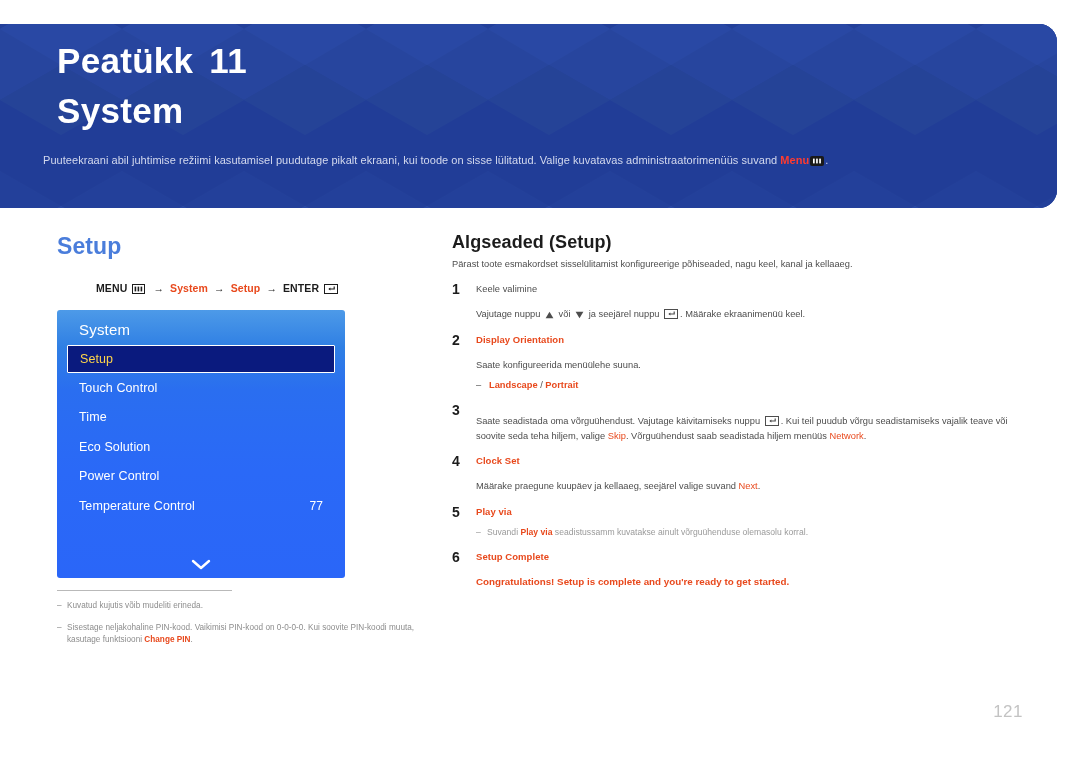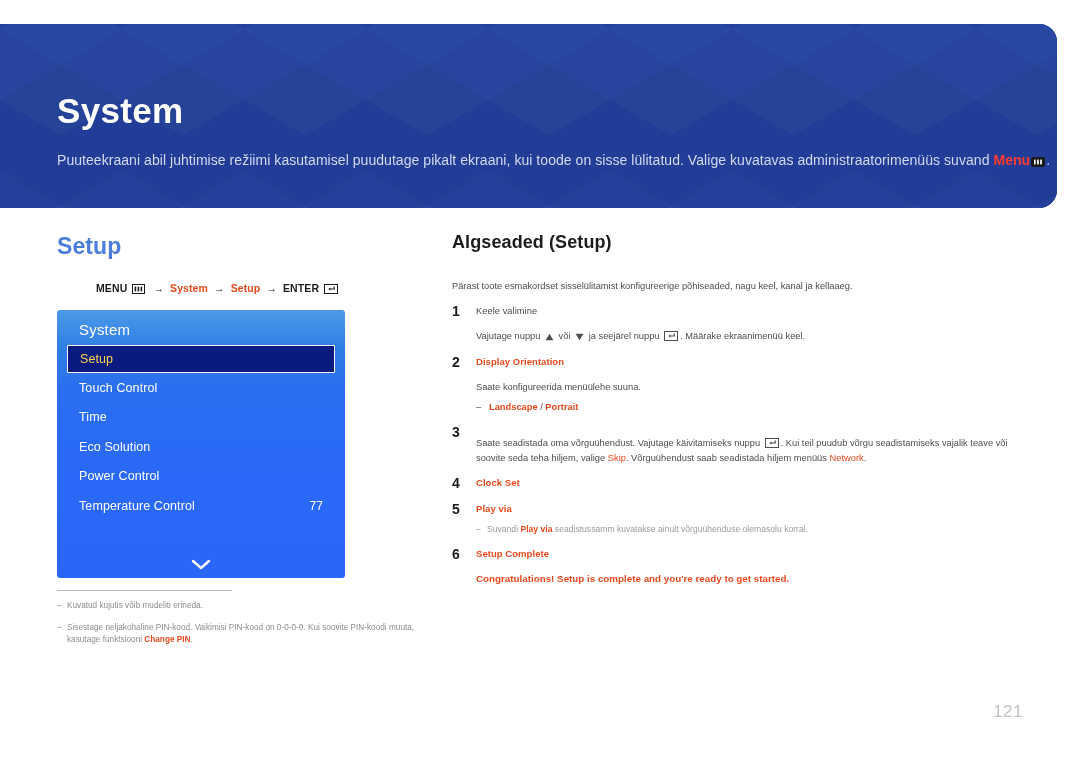--- a/index.html
+++ b/index.html
@@ -52,23 +52,23 @@
     left: 57px;
     top: 67px;
     font-size: 35px;
     font-weight: bold;
     color: #ffffff;
     letter-spacing: 0.3px;
     white-space: nowrap;
   }
   .banner-sub {
     position: absolute;
-    left: 57px;
+    left: 43px;
     top: 130px;
-    font-size: 14px;
+    font-size: 11px;
     color: #d3d9ee;
     letter-spacing: 0.05px;
     white-space: nowrap;
     line-height: 12px;
   }
   .banner-sub .kw { color: #ff3b2f; font-weight: bold; }
 
   
   .keyicon {
     display: inline-block;
@@ -188,21 +188,21 @@
     top: 232px;
     width: 570px;
   }
   .r-title {
     font-size: 18px;
     font-weight: bold;
     color: #1c1c1c;
     letter-spacing: 0.1px;
   }
   .r-intro {
-    margin-top: 26px;
+    margin-top: 4px;
     font-size: 9.3px;
     color: #4d4d4d;
     line-height: 14px;
   }
 
   .step {
     display: flex;
     margin-top: 11px;
   }
   .step-num {
@@ -274,20 +274,23 @@
           <polygon points="61,0 122,35 122,106 61,141 0,106 0,35" fill="#28469f"></polygon>
           <polygon points="61,0 122,35 61,71 0,35" fill="#2a4aa6"></polygon>
           <polygon points="61,71 122,106 122,177 61,212 0,177 0,106" fill="#213d96"></polygon>
           <polygon points="61,71 122,106 61,141 0,106" fill="#254497"></polygon>
         </pattern>
       </defs>
       <rect width="1057" height="184" fill="#23409a"></rect>
       <rect width="1057" height="184" fill="url(#hexpat)" opacity="0.85"></rect>
     </svg>
 
+    <div class="banner-title-chapter">
+      <span>Peatükk</span><span class="chapnum">11</span>
+    </div>
 
     <div class="banner-title-main">System</div>
 
     <div class="banner-sub">
       <span>Puuteekraani abil juhtimise režiimi kasutamisel puudutage pikalt ekraani, kui toode on sisse lülitatud. Valige kuvatavas administraatorimenüüs suvand </span><span class="kw">Menu</span><span class="keyicon"><svg width="10" height="8" viewBox="0 0 10 8">
             <rect x="1" y="1.6" width="1.7" height="4.8" fill="#fff"></rect>
             <rect x="4.1" y="1.6" width="1.7" height="4.8" fill="#fff"></rect>
             <rect x="7.2" y="1.6" width="1.7" height="4.8" fill="#fff"></rect>
           </svg></span><span>.</span>
     </div>
@@ -416,20 +419,21 @@
                 <path d="M10.2 2.6 v2.4 H5.2" fill="none" stroke="#4d4d4d" stroke-width="1.2"></path>
                 <path d="M6.4 3.4 L4.3 5.0 L6.4 6.6 Z" fill="#4d4d4d"></path>
               </svg></span><span>. Kui teil puudub võrgu seadistamiseks vajalik teave või soovite seda teha hiljem, valige </span><span class="kw">Skip</span><span>. Võrguühendust saab seadistada hiljem menüüs </span><span class="kw">Network</span><span>.</span></div>
       </div>
     </div>
 
     <div class="step">
       <div class="step-num">4</div>
       <div class="step-body">
         <div class="step-head">Clock Set</div>
+        <div class="step-p"><span>Määrake praegune kuupäev ja kellaaeg, seejärel valige suvand </span><span class="kw">Next</span><span>.</span></div>
       </div>
     </div>
 
     <div class="step">
       <div class="step-num">5</div>
       <div class="step-body">
         <div class="step-head">Play via</div>
         <div class="note-dash">
           <span class="d">‒</span>
           <span class="t"><span>Suvandi </span><span class="kw">Play via</span><span> seadistussamm kuvatakse ainult võrguühenduse olemasolu korral.</span></span>

